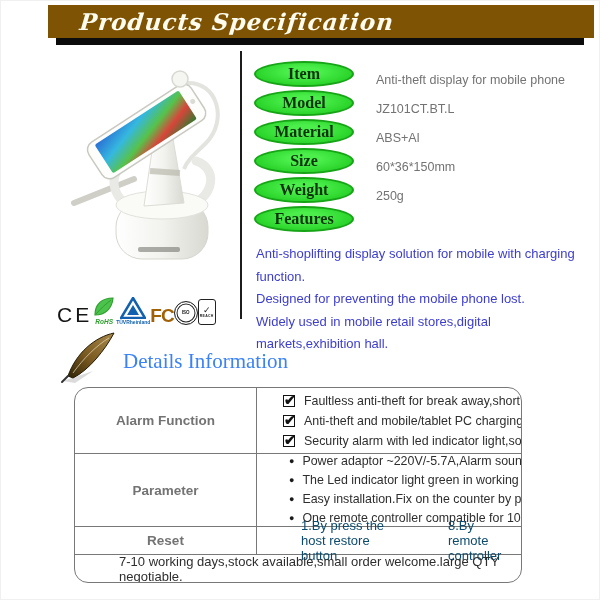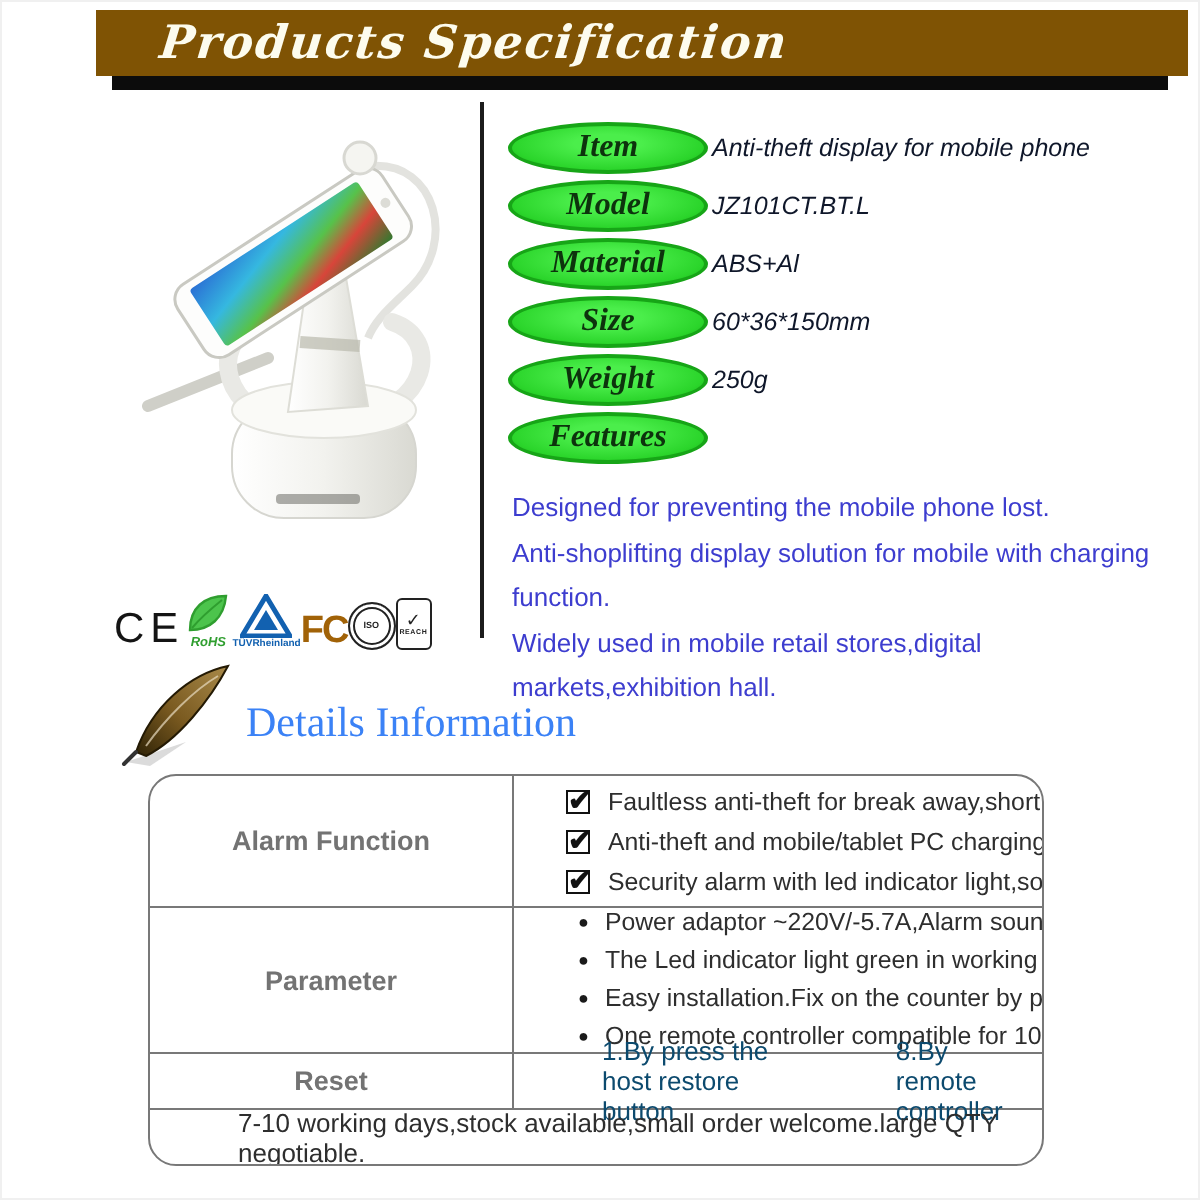--- a/index.html
+++ b/index.html
@@ -26,31 +26,31 @@
   }
   .banner-underbar {
     position:absolute; left:55px; top:37px; width:528px; height:7px; background:#0c0c0c;
   }
 
   
   .photo-box { position:absolute; left:55px; top:50px; width:185px; height:212px; background:#fff; }
   .v-divider { position:absolute; left:239px; top:50px; width:2px; height:268px; background:#1c1c1c; }
 
   .spec-list { position:absolute; left:253px; top:60px; width:345px; }
-  .spec-row { display:flex; align-items:center; height:26px; margin-bottom:3px;font-style:italic; }
+  .spec-row { display:flex; align-items:flex-end; height:26px; margin-bottom:3px; }
   .oval {
     width:100px; height:26px; flex:0 0 100px;
     border-radius:50%;
     background:radial-gradient(ellipse at 50% 40%, #4bee4b 25%, #2bd52b 70%, #12a412 100%);
     border:2px solid #17a517;
     display:flex; align-items:center; justify-content:center;
     font-family:"Liberation Serif", serif; font-weight:bold;
     font-size:16px; color:#0d330d;
   }
-  .spec-value { margin-left:2px; font-size:12.5px; color:#0f172a; }
+  .spec-value { margin-left:22px; font-size:12.5px; color:#737373; }
 
   .feature-lines { position:absolute; left:255px; top:242px; width:330px; }
   .feature-lines div { font-size:13px; color:#3d3dcf; line-height:22.5px; }
 
   
   .certs {
     position:absolute; left:56px; top:270px; width:184px; height:54px;
     display:flex; align-items:flex-end; gap:0;
   }
   .cert { display:flex; flex-direction:column; align-items:center; line-height:1; }
@@ -183,22 +183,22 @@
       <div class="oval">Weight</div>
       <div class="spec-value">250g</div>
     </div>
     <div class="spec-row">
       <div class="oval">Features</div>
       <div class="spec-value"></div>
     </div>
   </div>
 
   <div class="feature-lines">
+    <div>Anti-shoplifting display solution for mobile with charging function.</div>
     <div>Designed for preventing the mobile phone lost.</div>
-    <div>Anti-shoplifting display solution for mobile with charging function.</div>
     <div>Widely used in mobile retail stores,digital markets,exhibition hall.</div>
   </div>
 
   <div class="certs">
     <div class="cert">
       <span class="ce-text">CE</span>
     </div>
     <div class="cert">
       <svg width="24" height="22" viewBox="0 0 24 22">
         <path d="M3,19 C3,8 10,2 21,2 C20,13 13,19 3,19 Z" fill="#4cc44c" stroke="#2f9e2f" stroke-width="1.2"></path>

